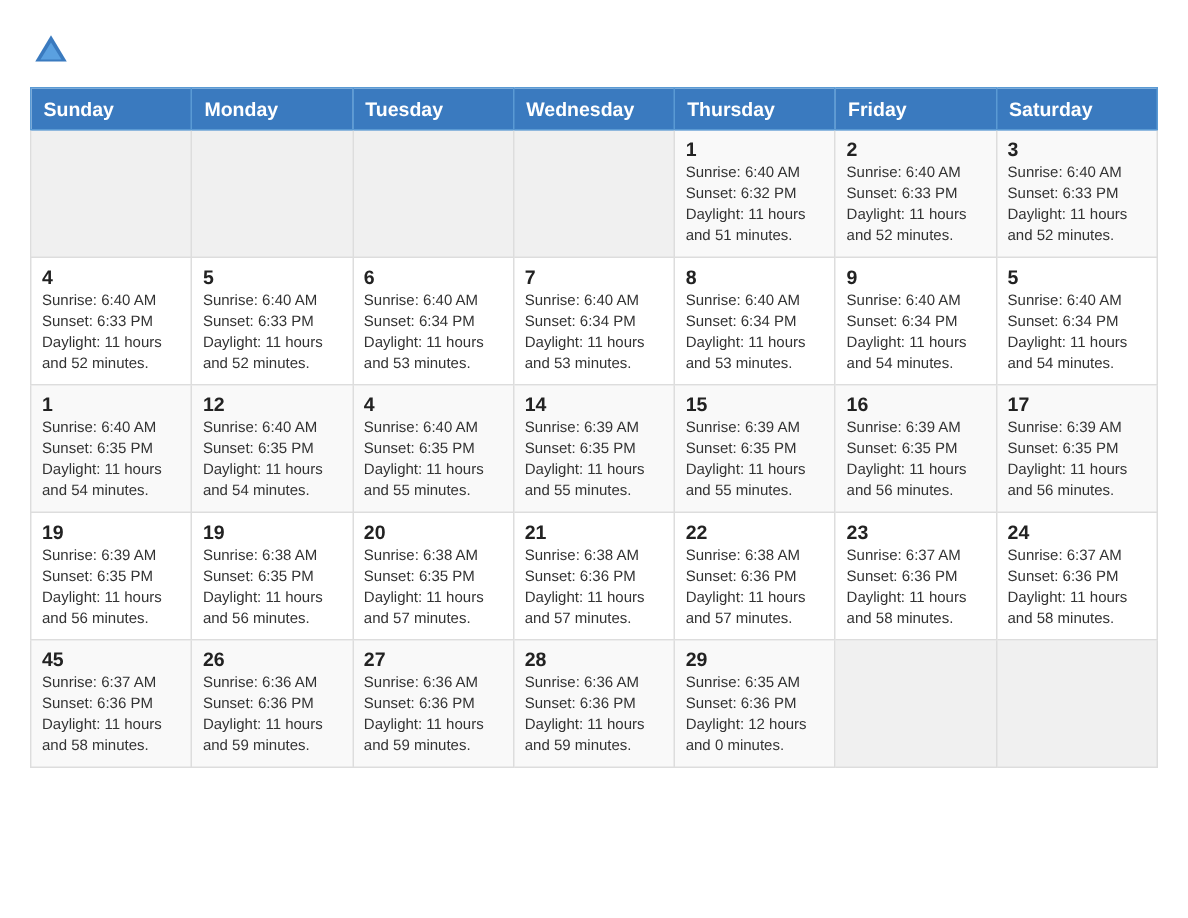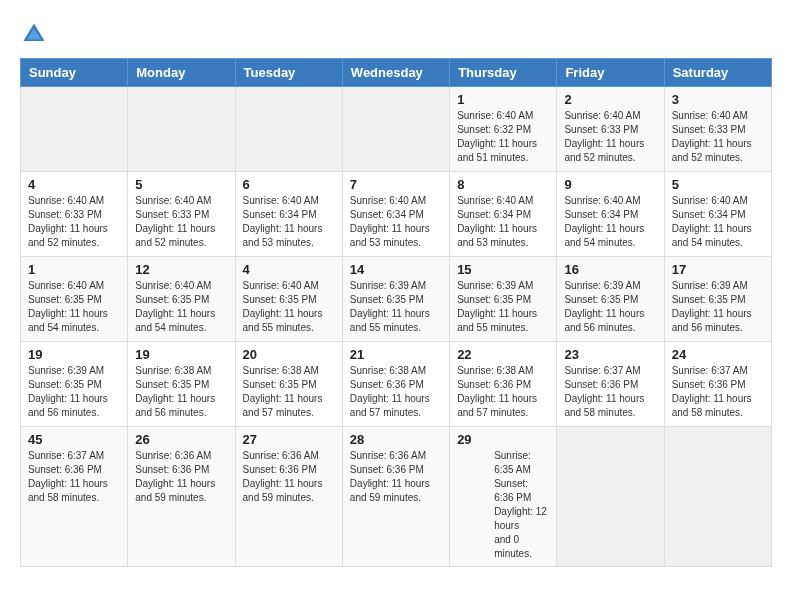--- a/index.html
+++ b/index.html
@@ -331,21 +331,21 @@
         </td>
         <td>
           <span class="day-number">28</span>
           <div class="day-info" style="white-space: pre-line;">Sunrise: 6:36 AM
 Sunset: 6:36 PM
 Daylight: 11 hours
 and 59 minutes.</div>
         </td>
         <td>
           <span class="day-number">29</span>
-          <div class="day-info" style="white-space: pre-line; margin-left: 37px;">Sunrise: 6:35 AM
+          <div class="day-info" style="white-space: pre-line;">Sunrise: 6:35 AM
 Sunset: 6:36 PM
 Daylight: 12 hours
 and 0 minutes.</div>
         </td>
         <td class="empty-cell"></td>
         <td class="empty-cell"></td>
       </tr>
     </tbody>
 </table>
 

